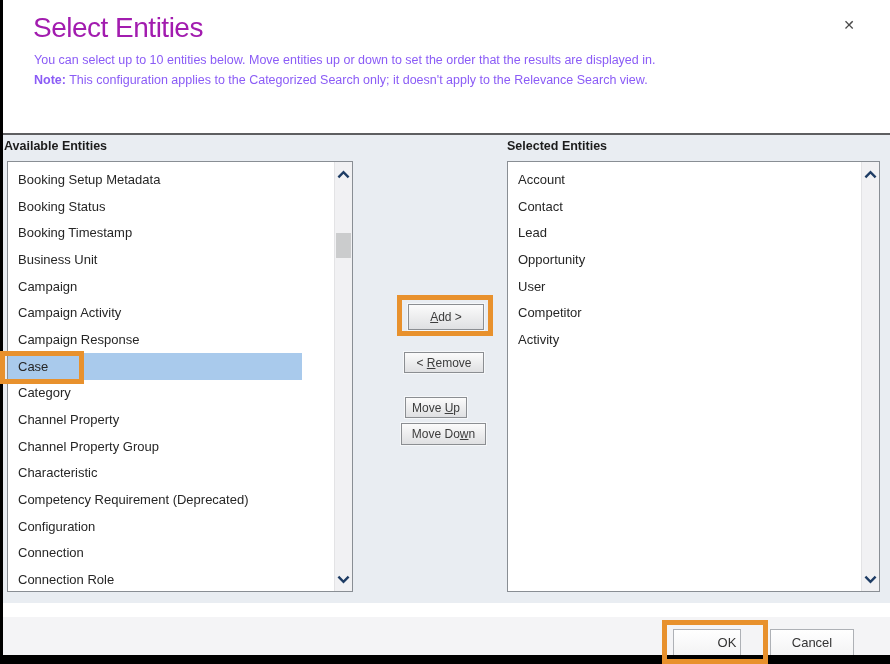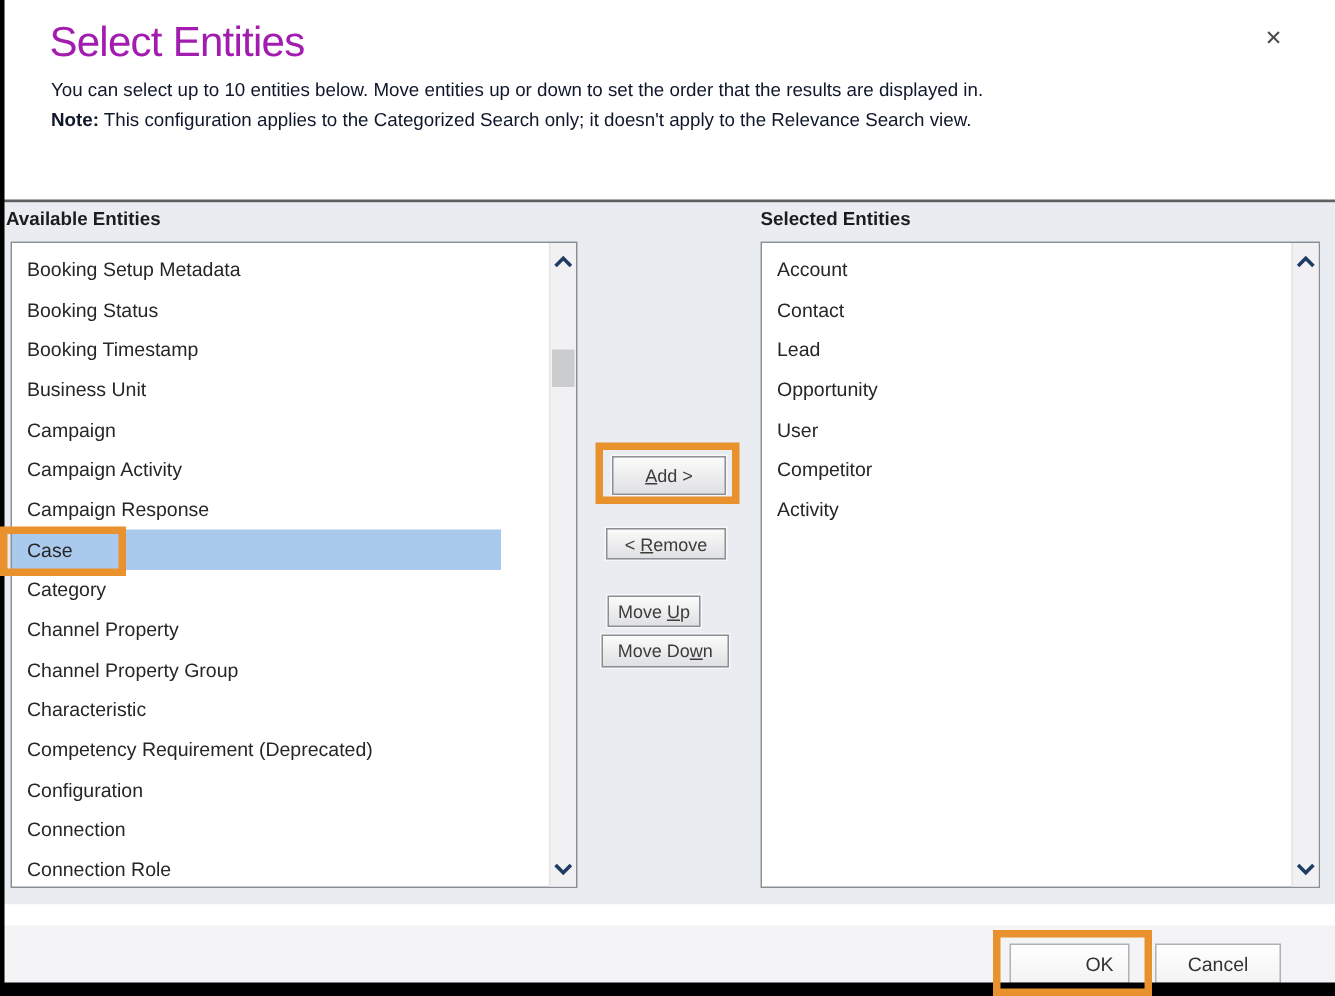--- a/index.html
+++ b/index.html
@@ -15,21 +15,21 @@
   .dialog-title{
     position:absolute;left:33px;top:12px;font-size:28px;font-weight:300;
     color:#a21caf;letter-spacing:-0.5px;margin:0;
   }
   .close-btn{
     position:absolute;left:838px;top:14px;width:22px;height:22px;border:none;background:none;
     font-size:14px;color:#4a4a4a;cursor:pointer;padding:0;line-height:22px;text-align:center;
     font-family:"Liberation Sans", sans-serif;
   }
   .dialog-desc{
-    position:absolute;left:34px;top:50px;font-size:12.5px;color:#0f172a;line-height:20px;
+    position:absolute;left:34px;top:50px;font-size:12.5px;color:#8b5cf6;line-height:20px;
   }
   .dialog-desc b{font-weight:bold;}
   .header-divider{position:absolute;left:0;top:133px;width:890px;height:2px;background:#5e5f61;}
   
   .body-area{position:absolute;left:0;top:135px;width:890px;height:468px;background:var(--body_bg,#e9edf2);}
   .white-strip{position:absolute;left:0;top:603px;width:890px;height:14px;background:#ffffff;}
   .footer-area{position:absolute;left:0;top:617px;width:890px;height:38px;background:#f4f4f6;}
   .list-label{
     position:absolute;top:4px;font-size:12.5px;font-weight:bold;color:#1c1c1c;text-align:center;
   }
@@ -66,21 +66,21 @@
   .btn-add{left:408px;top:304px;width:76px;height:26px;}
   .btn-remove{left:404px;top:352px;width:80px;height:21px;}
   .btn-moveup{left:405px;top:397px;width:62px;height:21px;}
   .btn-movedown{left:401px;top:423px;width:85px;height:22px;}
   
   .footer-btn{
     position:absolute;box-sizing:border-box;border:1px solid #aeb1b6;
     background:linear-gradient(#ffffff,#f3f3f4);
     font-family:"Liberation Sans", sans-serif;font-size:13px;color:#333;cursor:pointer;padding:0;
   }
-  .btn-ok{left:673px;top:629px;width:80px;height:27px;padding-left:40px;}
+  .btn-ok{left:673px;top:629px;width:68px;height:27px;padding-left:40px;}
   .btn-cancel{left:770px;top:629px;width:84px;height:27px;}
   
   .annotation{
     position:absolute;border:5px solid var(--annotation,#e8912d);box-sizing:border-box;
     pointer-events:none;z-index:20;
   }
   .ann-case{left:0;top:351px;width:84px;height:33px;}
   .ann-add{left:397px;top:295px;width:96px;height:41px;}
   .ann-ok{left:662px;top:620px;width:106px;height:44px;}
 </style>
@@ -93,21 +93,21 @@
   <button class="close-btn">✕</button>
   <div class="dialog-desc">
     <div>You can select up to 10 entities below. Move entities up or down to set the order that the results are displayed in.</div>
     <div><b>Note:</b><span> This configuration applies to the Categorized Search only; it doesn't apply to the Relevance Search view.</span></div>
   </div>
   <div class="header-divider"></div>
 
   <div class="body-area">
 
     <div class="list-label" style="left:4px;">Available Entities</div>
-    <div class="listbox" style="left:7px;width:378px;gap:32px;">
+    <div class="listbox" style="left:7px;width:346px;gap:32px;">
       <div class="list-content" id="available-list-content">
           <div class="list-item">Booking Setup Metadata</div>
           <div class="list-item">Booking Status</div>
           <div class="list-item">Booking Timestamp</div>
           <div class="list-item">Business Unit</div>
           <div class="list-item">Campaign</div>
           <div class="list-item">Campaign Activity</div>
           <div class="list-item">Campaign Response</div>
           <div class="list-item selected">Case</div>
           <div class="list-item">Category</div>

